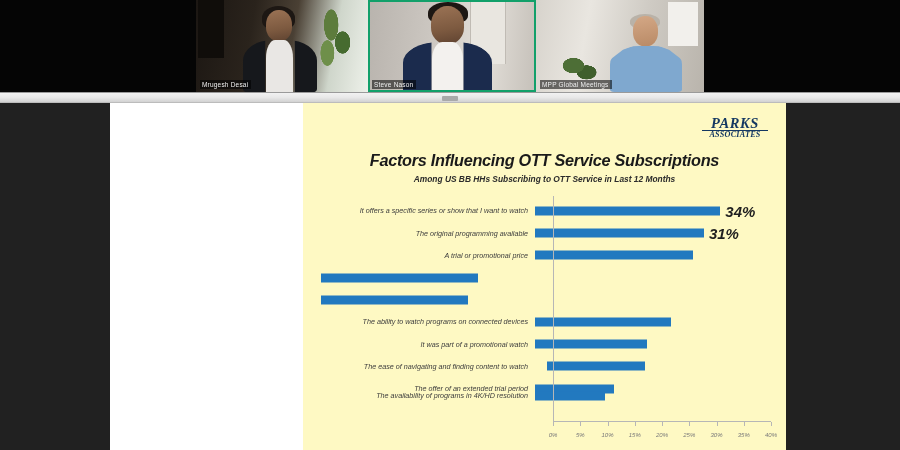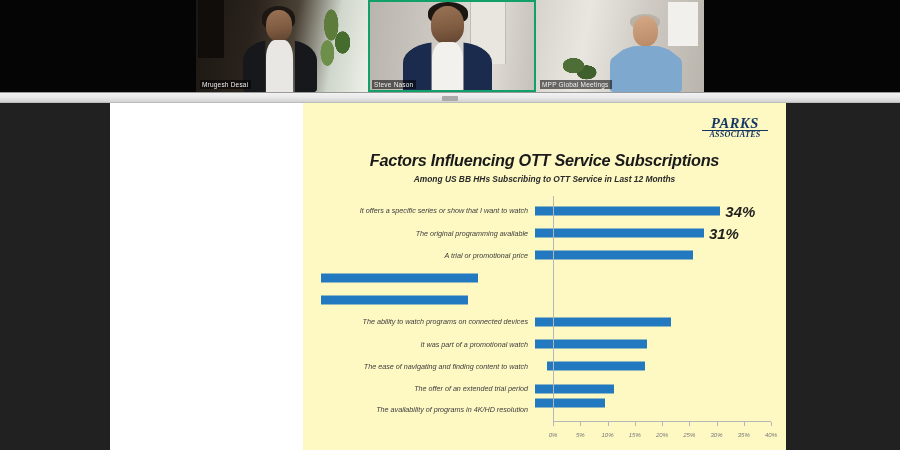--- a/index.html
+++ b/index.html
@@ -247,21 +247,21 @@
               <div class="bar-zone">
                 <div class="bar" style="width: 98.1px; background: rgb(34, 121, 191);"></div>
               </div>
             </div>
             <div class="cat-row" style="top: 181.6px; height: 22.2px;">
               <div class="cat-label">The offer of an extended trial period</div>
               <div class="bar-zone">
                 <div class="bar" style="width: 79.025px; background: rgb(34, 121, 191);"></div>
               </div>
             </div>
-            <div class="cat-row" style="top: 196px; height: 22.2px; align-items: flex-end;">
+            <div class="cat-row" style="top: 189px; height: 22.2px;">
               <div class="cat-label">The availability of programs in 4K/HD resolution</div>
               <div class="bar-zone">
                 <div class="bar" style="width: 69.76px; background: rgb(34, 121, 191);"></div>
               </div>
             </div>
           </div>
         <div id="y-axis-line"></div>
         <div id="axis-line"></div>
         <div id="ticks">
             <div class="tick" style="left: 232px;"></div>

